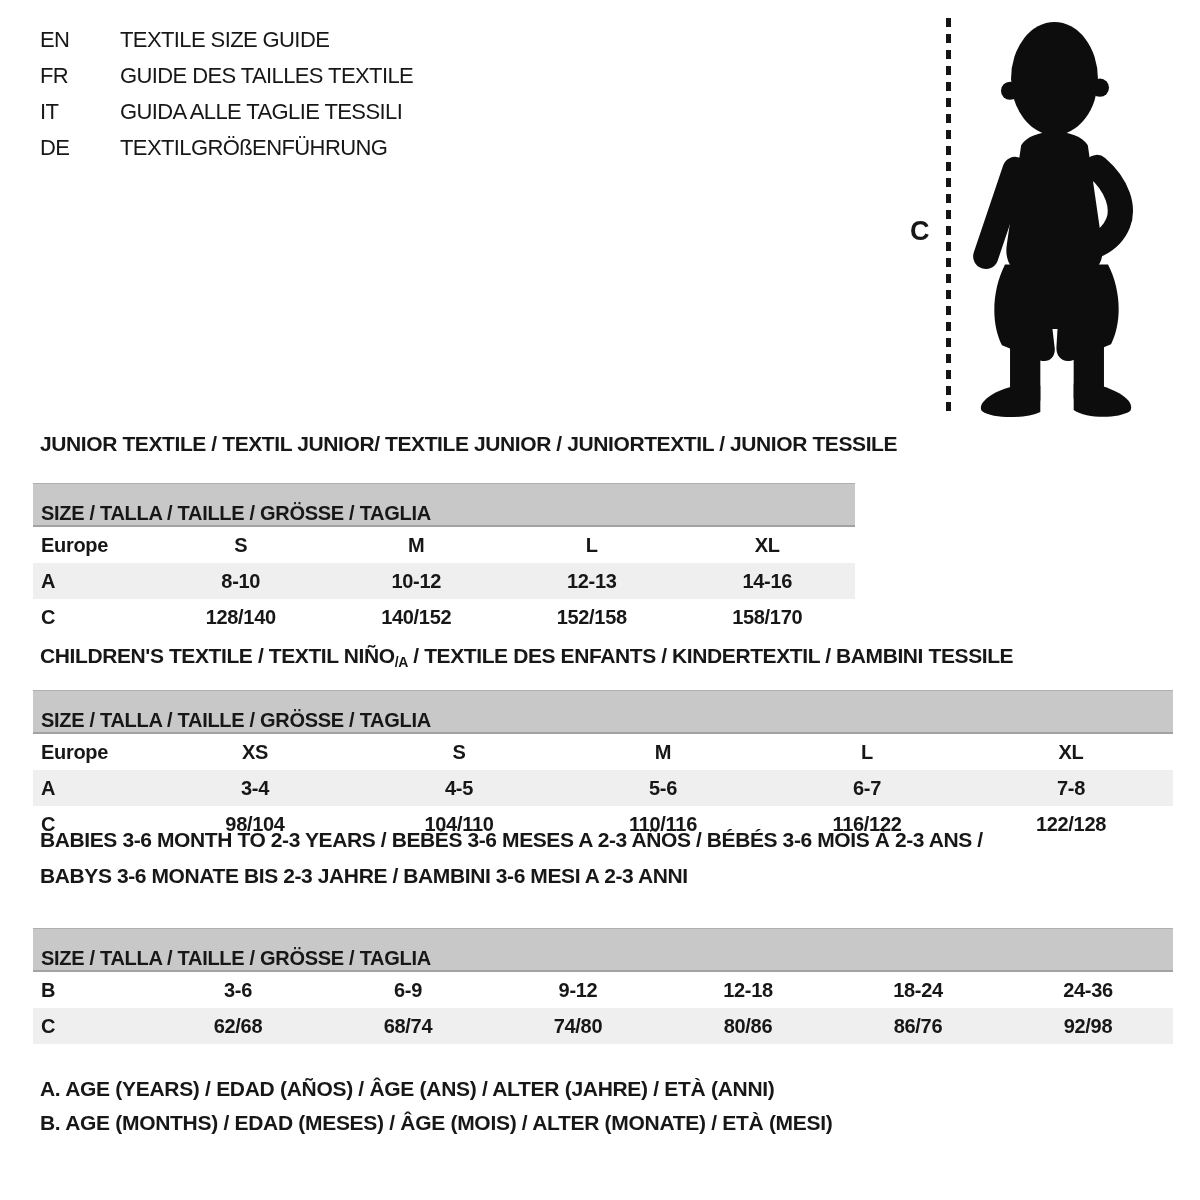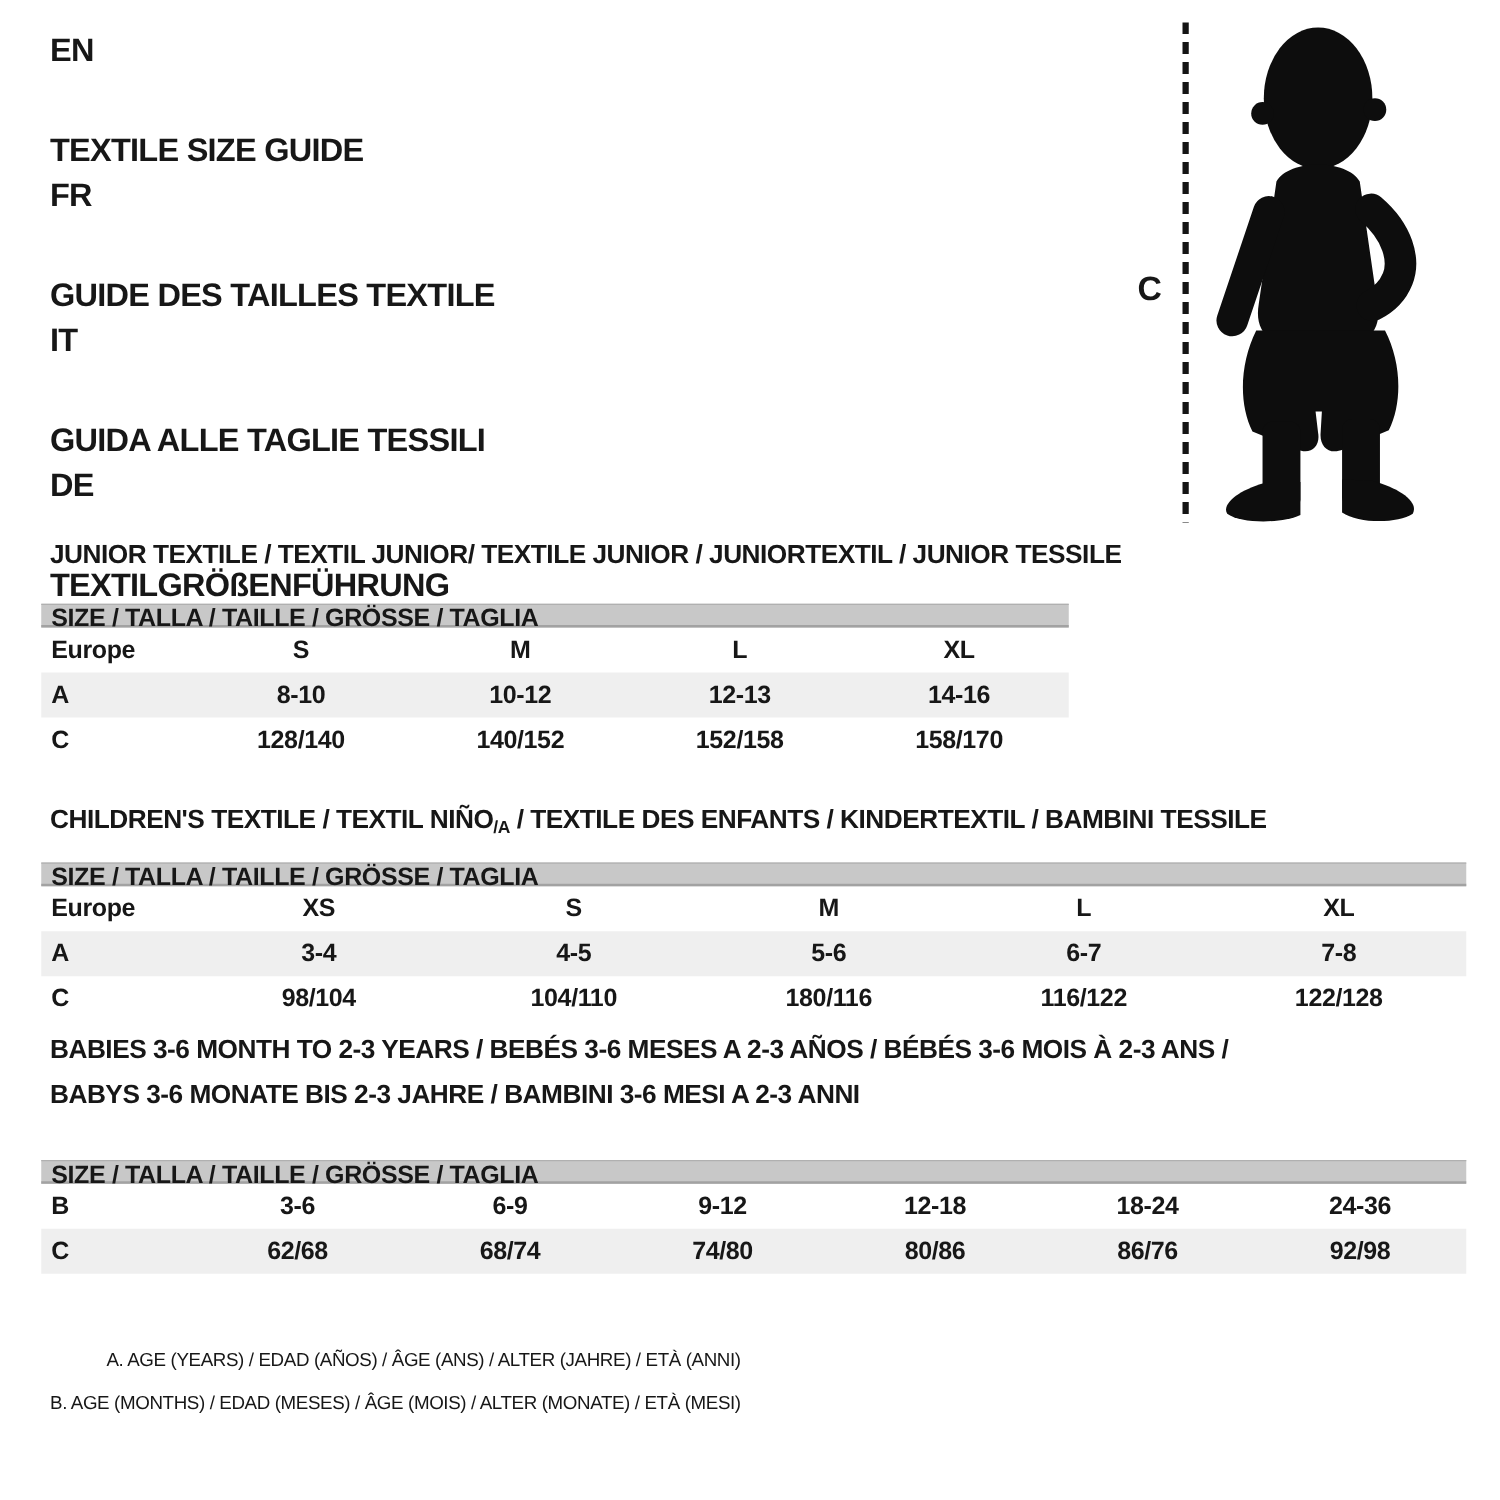--- a/index.html
+++ b/index.html
@@ -2,54 +2,54 @@
 <html><head>
 <meta charset="utf-8">
 <style>
   html,body{margin:0;padding:0;background:#ffffff;}
   .page{
     position:relative;width:1200px;height:1200px;background:#ffffff;
     font-family:"Liberation Sans",sans-serif;color:#171717;overflow:hidden;
   }
   
   .lang-block{position:absolute;left:40px;top:22px;}
-  .lang-row{display:flex;line-height:36px;font-size:26px;font-weight:700;letter-spacing:-0.6px;flex-direction:column;}
+  .lang-row{display:flex;line-height:36px;font-size:22px;font-weight:400;letter-spacing:-0.6px;}
   .lang-code{width:80px;flex:0 0 80px;}
   
   .measure-line{
     position:absolute;left:946px;top:18px;width:5px;height:400px;
     background:repeating-linear-gradient(to bottom,#141414 0 9px,transparent 9px 16px);
   }
   .measure-label{position:absolute;left:910px;top:216px;font-size:27px;font-weight:700;}
   .silhouette{position:absolute;left:968px;top:16px;width:178px;height:404px;}
   
   .sec-title{position:absolute;left:40px;font-size:21px;font-weight:700;letter-spacing:-0.4px;white-space:nowrap;}
   .sec-title .sub{font-size:14px;vertical-align:-4px;}
   #junior-title{top:432px;}
   #children-title{top:644px;}
   #babies-title{top:822px;line-height:36px;}
   
   .tbl{position:absolute;left:33px;box-sizing:border-box;}
   #junior-table{top:483px;width:822px;}
   #children-table{top:690px;width:1140px;}
   #babies-table{top:928px;width:1140px;}
   .tbl-header{
-    height:19px;background:#c8c8c8;border-top:1px solid #b0b0b0;border-bottom:2px solid #a2a2a2;
-    display:flex;align-items:flex-start;padding-left:8px;box-sizing:border-box;
+    height:44px;background:#c8c8c8;border-top:1px solid #b0b0b0;border-bottom:2px solid #a2a2a2;
+    display:flex;align-items:flex-end;padding-left:8px;box-sizing:border-box;
     font-size:20px;font-weight:700;letter-spacing:-0.3px;
   }
   .trow{display:grid;height:36px;align-items:center;font-size:20px;font-weight:700;letter-spacing:-0.3px;}
   .cols5{grid-template-columns:120px repeat(4,1fr);}
   .cols6{grid-template-columns:120px repeat(5,1fr);}
   .cols7{grid-template-columns:120px repeat(6,1fr);}
   .trow span{text-align:center;}
   .trow .lbl{text-align:left;padding-left:8px;}
   .alt{background:#efefef;}
   
-  .footnotes{position:absolute;left:40px;top:1072px;line-height:34px;font-size:15px;font-weight:400;letter-spacing:-0.3px;text-align:right;}
+  .footnotes{position:absolute;left:40px;top:1072px;line-height:34px;font-size:21px;font-weight:700;letter-spacing:-0.3px;}
 </style>
 </head>
 <body>
 
 <div class="page">
 
   <div class="lang-block">
     <div class="lang-row">
       <span class="lang-code">EN</span>
       <span class="lang-title">TEXTILE SIZE GUIDE</span>
@@ -136,21 +136,21 @@
       <span>3-4</span>
       <span>4-5</span>
       <span>5-6</span>
       <span>6-7</span>
       <span>7-8</span>
     </div>
     <div class="trow cols6">
       <span class="lbl">C</span>
       <span>98/104</span>
       <span>104/110</span>
-      <span>180/116</span>
+      <span>110/116</span>
       <span>116/122</span>
       <span>122/128</span>
     </div>
   </div>
 
   <div class="sec-title" id="babies-title">
     <div>BABIES 3-6 MONTH TO 2-3 YEARS / BEBÉS 3-6 MESES A 2-3 AÑOS / BÉBÉS 3-6 MOIS À 2-3 ANS /</div>
     <div>BABYS 3-6 MONATE BIS 2-3 JAHRE / BAMBINI 3-6 MESI A 2-3 ANNI</div>
   </div>
   <div class="tbl" id="babies-table">

